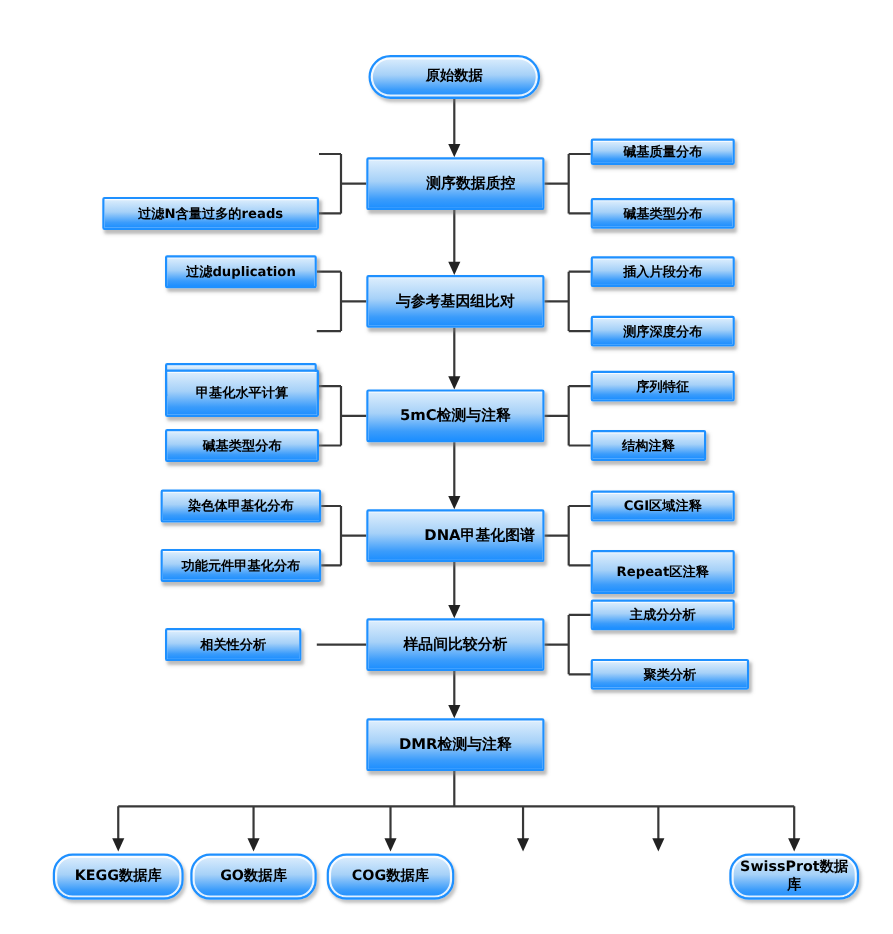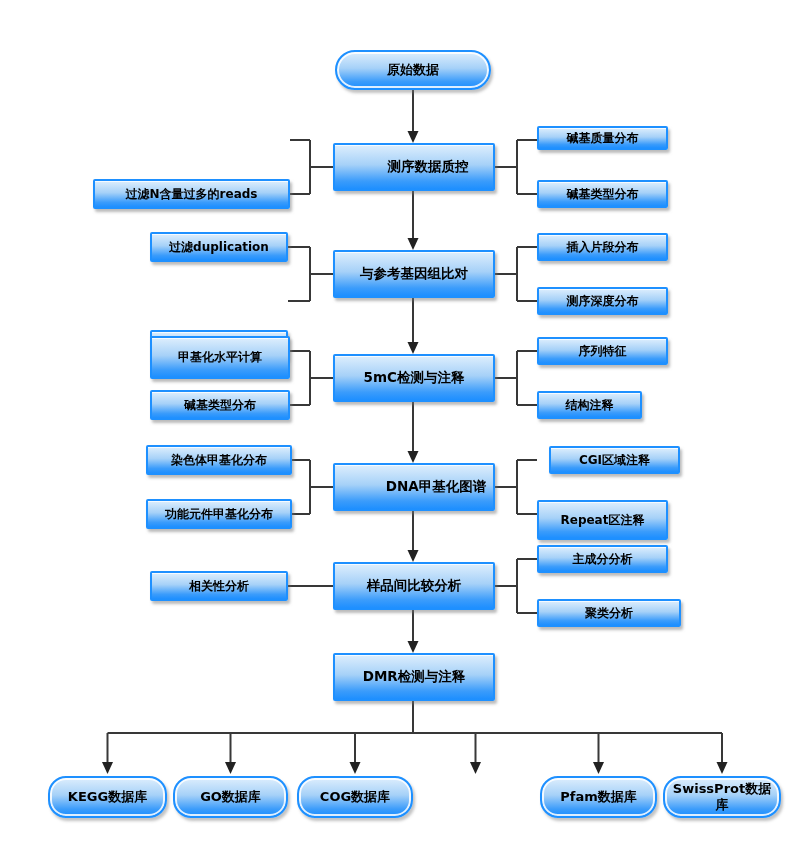--- a/index.html
+++ b/index.html
@@ -77,29 +77,28 @@
 
   <div class="node stage" style="left:333px;top:354px;width:162px;height:48px;">5mC检测与注释</div>
   <div class="node side" style="left:150px;top:336px;width:140px;height:43px;">甲基化水平计算</div>
   <div class="node side" style="left:150px;top:390px;width:140px;height:30px;">碱基类型分布</div>
   <div class="node side" style="left:537px;top:337px;width:131px;height:28px;">序列特征</div>
   <div class="node side" style="left:537px;top:391px;width:105px;height:28px;">结构注释</div>
 
   <div class="node stage" style="left:333px;top:463px;width:162px;height:48px;padding-left:44px;">DNA甲基化图谱</div>
   <div class="node side" style="left:146px;top:445px;width:146px;height:30px;">染色体甲基化分布</div>
   <div class="node side" style="left:146px;top:499px;width:146px;height:30px;">功能元件甲基化分布</div>
-  <div class="node side" style="left:537px;top:446px;width:131px;height:28px;margin-left:12px;">CGI区域注释</div>
+  <div class="node side" style="left:537px;top:446px;width:131px;height:28px;">CGI区域注释</div>
   <div class="node side" style="left:537px;top:500px;width:131px;height:40px;">Repeat区注释</div>
 
   <div class="node stage" style="left:333px;top:562px;width:162px;height:48px;">样品间比较分析</div>
-  <div class="node side" style="left:150px;top:571px;width:138px;height:30px;">相关性分析</div>
+  <div class="node side" style="left:150px;top:571px;width:124px;height:30px;">相关性分析</div>
   <div class="node side" style="left:537px;top:545px;width:131px;height:28px;">主成分分析</div>
   <div class="node side" style="left:537px;top:599px;width:144px;height:28px;">聚类分析</div>
 
   <div class="node stage" style="left:333px;top:653px;width:162px;height:48px;">DMR检测与注释</div>
 
   <div class="node pill" style="left:48px;top:776px;width:119px;height:42px;">KEGG数据库</div>
   <div class="node pill" style="left:173px;top:776px;width:115px;height:42px;">GO数据库</div>
   <div class="node pill" style="left:297px;top:776px;width:116px;height:42px;">COG数据库</div>
-  <div class="node pill" style="left:540px;top:776px;width:117px;height:42px;">Pfam数据库</div>
   <div class="node pill" style="left:663px;top:776px;width:118px;height:42px;">SwissProt数据库</div>
 
 </div>
 
 </body></html>

